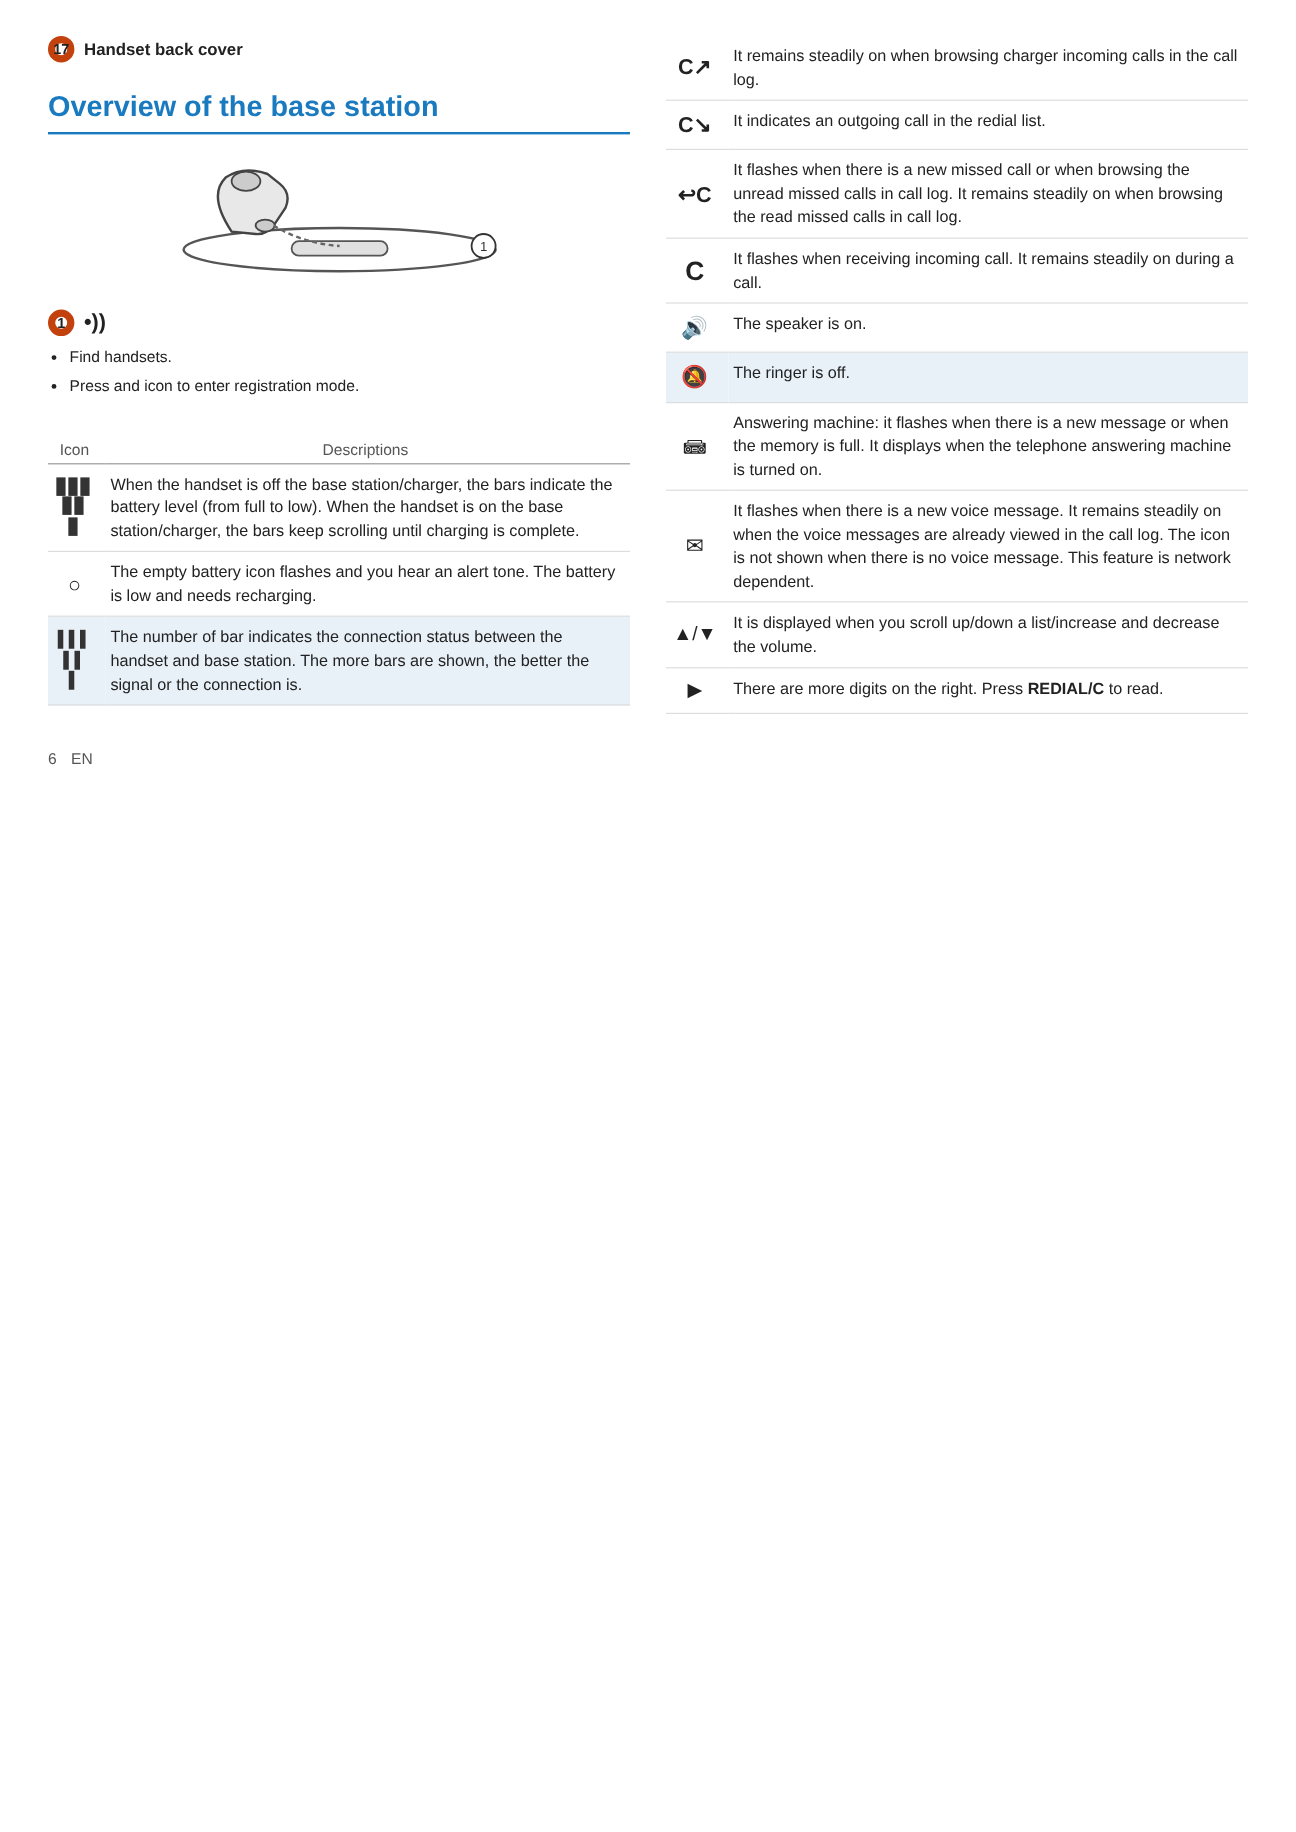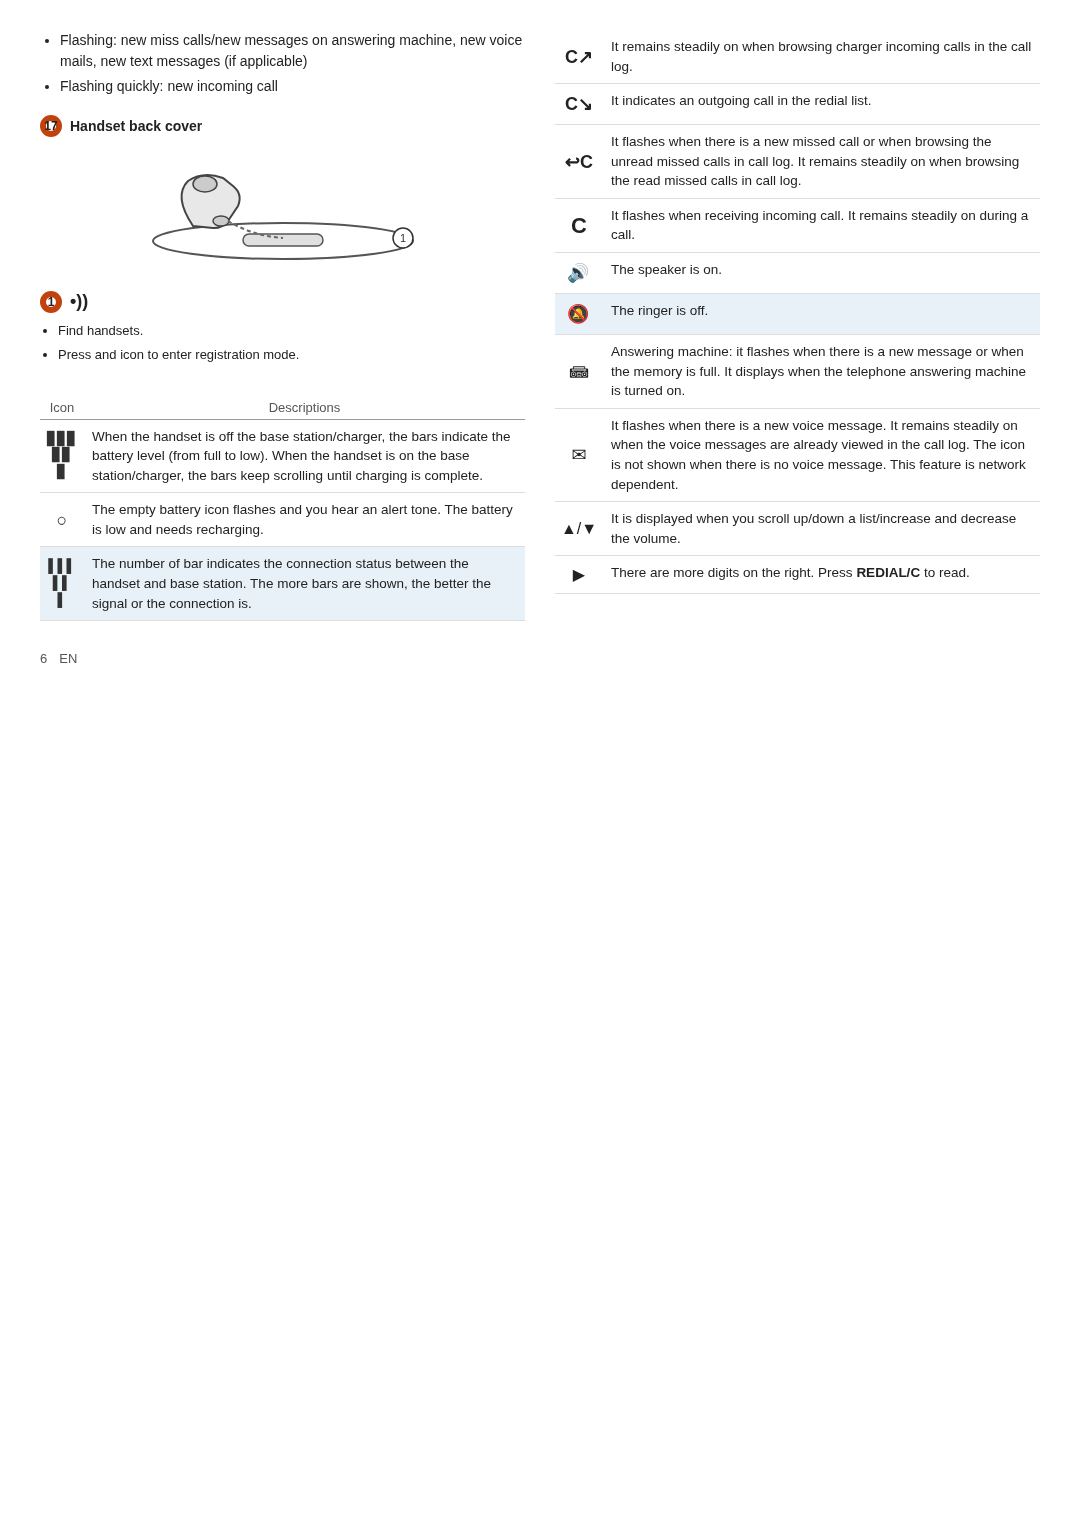--- a/index.html
+++ b/index.html
@@ -182,30 +182,27 @@
     .icon-battery-full { font-size: 13px; display: block; line-height: 1.3; color: #333; }
     .eco-plus { font-size: 13px; font-weight: bold; }
   </style>
 </head>
 <body>
 
 <div class="page-container">
 
   <div class="left-col">
 
-    <ul class="intro-bullets">
-      <li>Flashing: new miss calls/new messages on answering machine, new voice mails, new text messages (if applicable)</li>
-      <li>Flashing quickly: new incoming call</li>
-    </ul>
 
     <div class="handset-back-cover">
       <span class="circle-num">17</span>
       <span>Handset back cover</span>
     </div>
 
+    <div class="section-title">Overview of the base station</div>
 
     <div class="base-station-img">
       <svg class="phone-svg" viewBox="0 0 300 100" fill="none" xmlns="http://www.w3.org/2000/svg">
 
         <ellipse cx="150" cy="75" rx="130" ry="18" stroke="#555" stroke-width="2" fill="none"></ellipse>
 
         <rect x="110" y="68" width="80" height="12" rx="6" fill="#e0e0e0" stroke="#555" stroke-width="1.5"></rect>
 
         <path d="M60 60 Q40 30 55 15 Q70 5 90 12 L100 20 Q110 28 105 40 L95 55 Q88 63 80 62 Z" fill="#e8e8e8" stroke="#444" stroke-width="2"></path>
 

